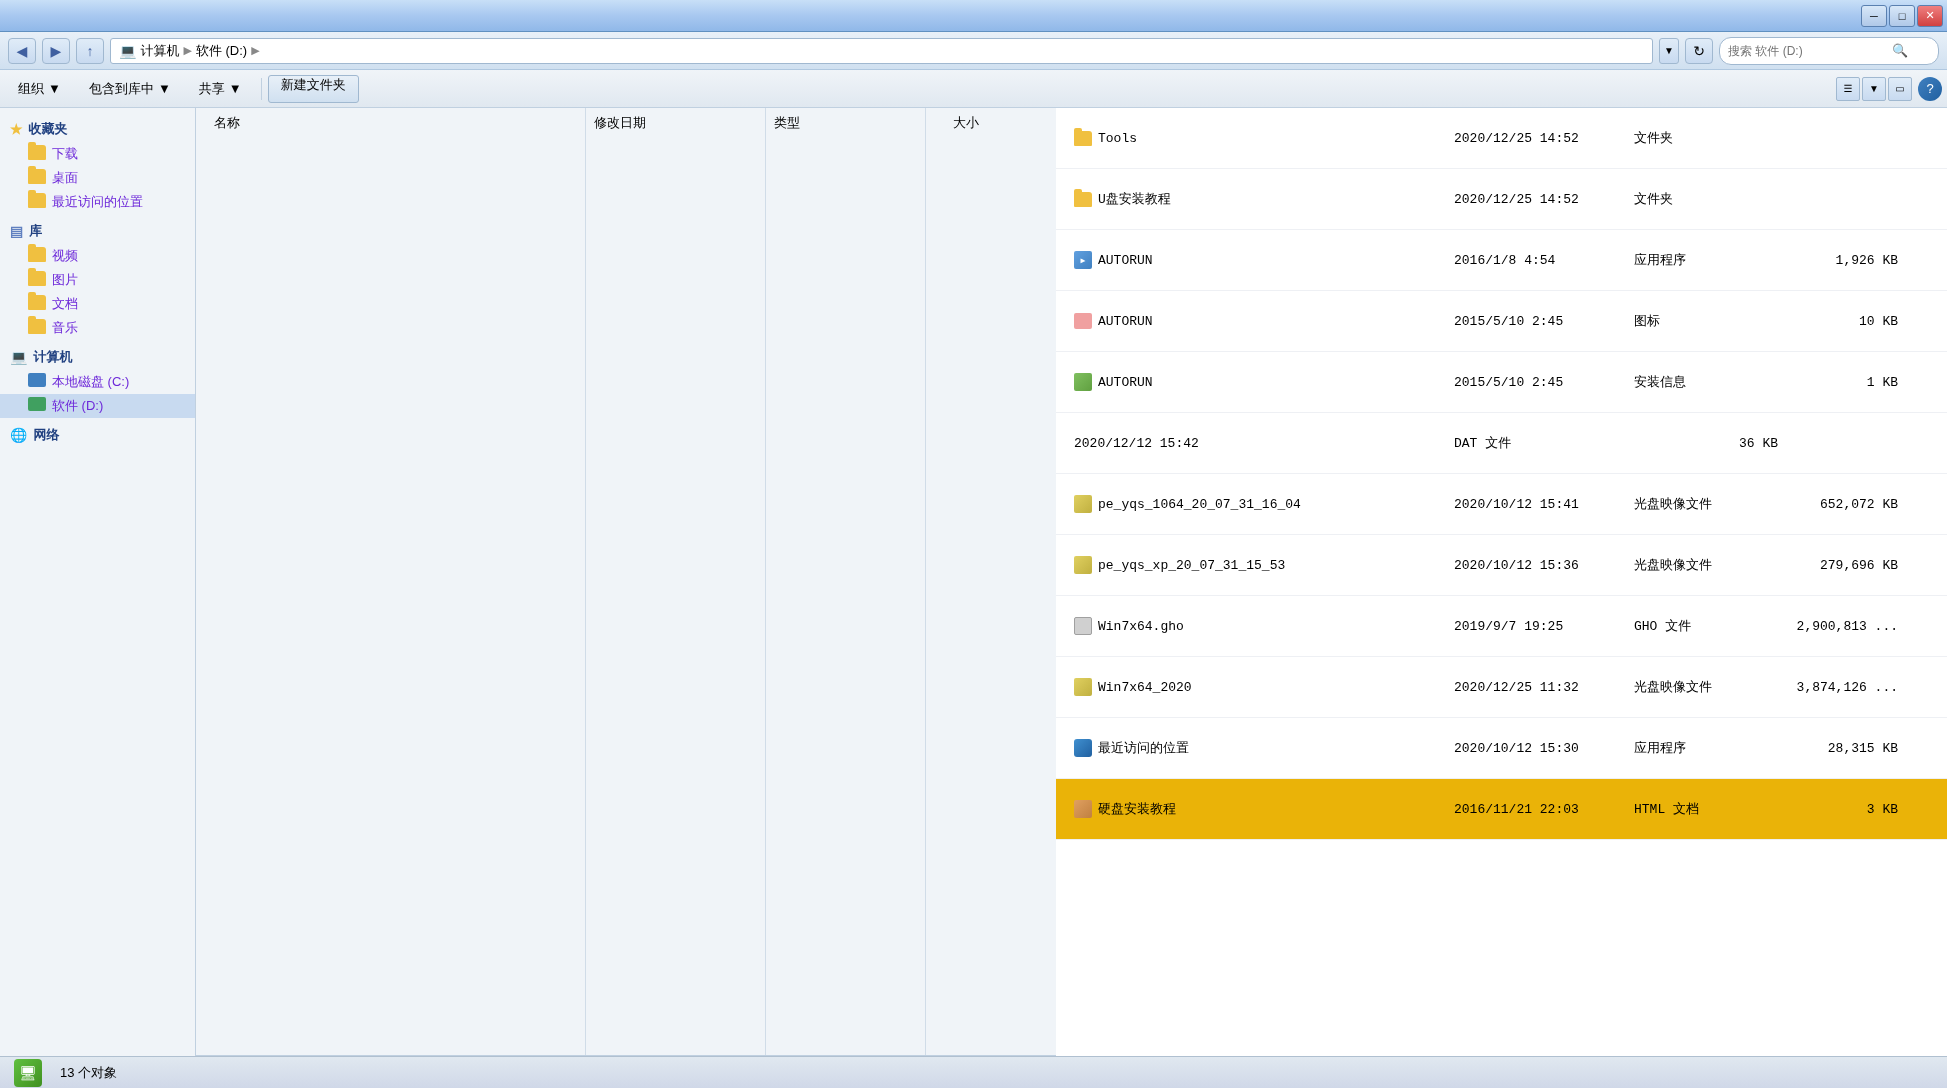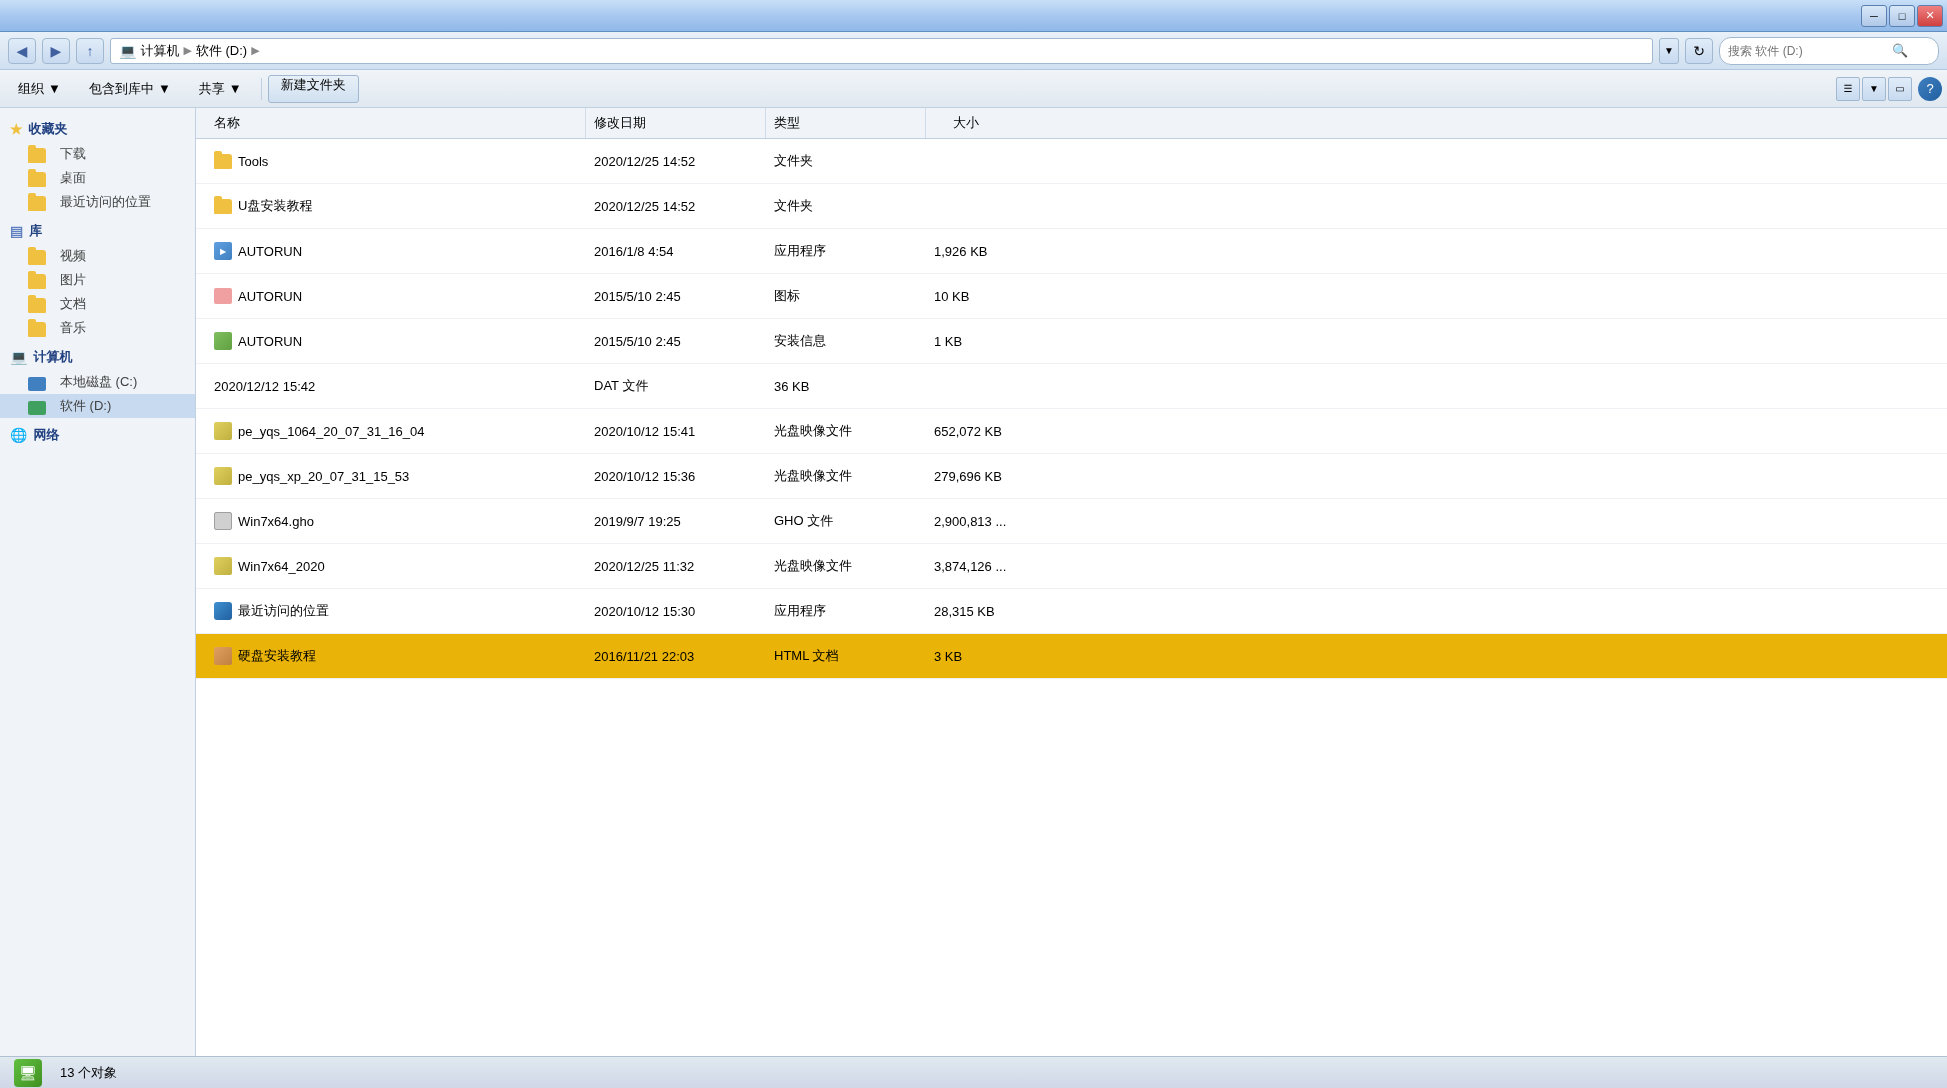--- a/index.html
+++ b/index.html
@@ -186,41 +186,42 @@
       align-items: center;
       padding: 4px 10px;
       font-size: 13px;
       font-weight: bold;
       color: #204080;
       cursor: pointer;
       gap: 6px;
     }
     .sidebar-item {
       display: flex;
-      align-items: flex-end;
+      align-items: flex-start;
       padding: 3px 10px 3px 28px;
       font-size: 13px;
       cursor: pointer;
-      gap: 14px;
-      color: #404040;
+      gap: 6px;
+      color: #6d28d9;
     }
     .sidebar-item.selected {
       background: #c8daf0;
     }
     .star-icon { color: #f0c040; font-size: 14px; }
     .lib-icon { color: #6080c0; font-size: 14px; }
     .pc-icon { color: #4080c0; font-size: 14px; }
     .net-icon { color: #6080c0; font-size: 14px; }
 
     
     .file-area {
       flex: 1;
       display: flex;
-      flex-direction: column;
+      flex-direction: row;
       overflow: hidden;
+      font-family: Liberation Mono, monospace;
     }
     .column-headers {
       display: grid;
       grid-template-columns: 380px 180px 160px 120px;
       border-bottom: 1px solid #c0d0e0;
       background: #f0f4f8;
       padding: 0 10px;
     }
     .col-header {
       padding: 6px 8px;
@@ -231,33 +232,33 @@
     }
     .col-header:last-child { border-right: none; margin-left: 19px; }
     .file-list {
       flex: 1;
       overflow-y: auto;
       background: #fff;
     }
     .file-row {
       display: grid;
       grid-template-columns: 380px 180px 160px 120px;
-      padding: 8px 10px;
+      padding: 16px 10px;
       border-bottom: 1px solid #eef0f4;
       cursor: pointer;
     }
     .file-row.selected { background: #eab308; }
     .file-cell {
       padding: 5px 8px;
       font-size: 13px;
       display: flex;
       align-items: center;
       gap: 6px;
     }
-    .file-cell.right { }
+    .file-cell.right { justify-content: flex-end; }
 
     
     .icon-folder {
       width: 18px;
       height: 15px;
       background: #f0c040;
       border-radius: 1px 3px 1px 1px;
       position: relative;
       display: inline-block;
       flex-shrink: 0;

